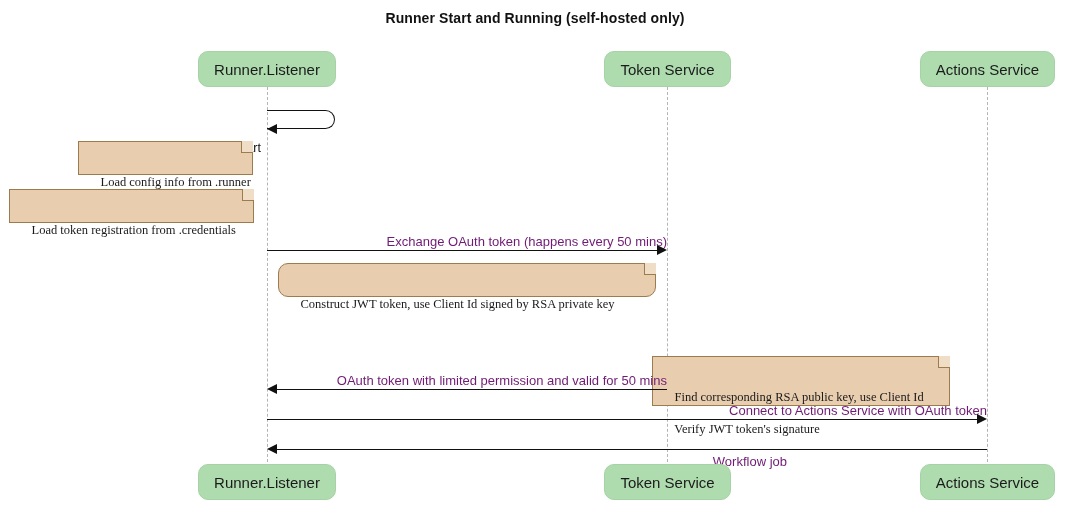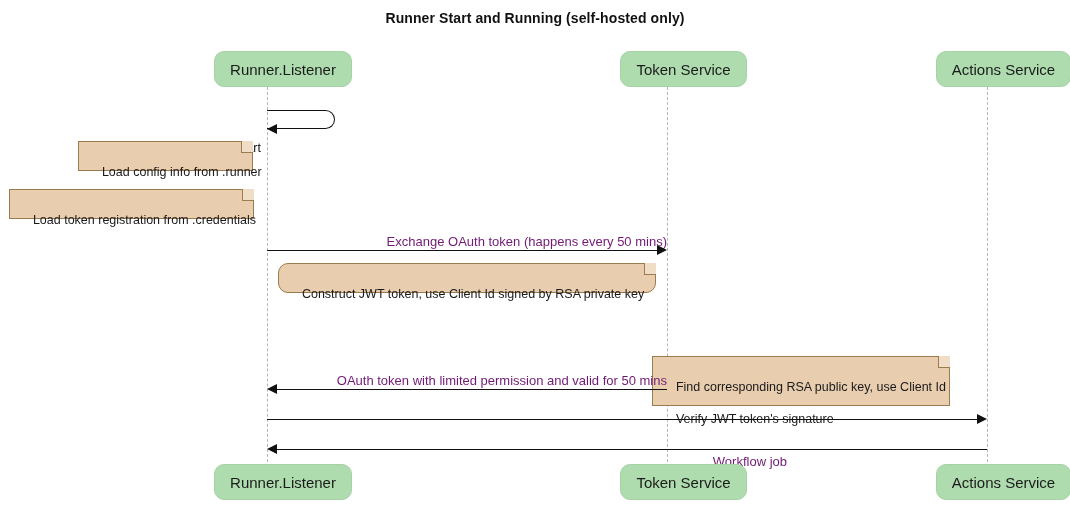--- a/index.html
+++ b/index.html
@@ -38,39 +38,39 @@
     height: 36px;
     background: #aedcae;
     border: 1px solid #a6d2a6;
     border-radius: 10px;
     display: flex;
     align-items: center;
     justify-content: center;
     font-size: 15px;
     color: #1b1b1b;
     box-sizing: border-box;
-    margin-left: 16px;
   }
   
   .lifeline {
     position: absolute;
     width: 0;
     border-left: 1px dashed #b4b4b4;
   }
   
   .note {
     position: absolute;
     background: #e8cdaf;
     border: 1px solid #9c7b4e;
     box-sizing: border-box;
     font-size: 12.5px;
     color: #1a1a1a;
-    padding: 6px 9px;
+    padding: 16px 9px;
     line-height: 16px;
     white-space: pre;
+    font-family: Liberation Serif, serif;
   }
   .note .dogear {
     position: absolute;
     top: -1px;
     right: -1px;
     width: 11px;
     height: 11px;
     background: #f0ddc6;
     border-left: 1px solid #9c7b4e;
     border-bottom: 1px solid #9c7b4e;
@@ -164,20 +164,21 @@
   <div class="note" style="left:652px; top:311px; width:298px; height:50px;margin-top:45px;">
     <span>Find corresponding RSA public key, use Client Id</span><br>
     <span>Verify JWT token's signature</span>
     <span class="dogear"></span>
   </div>
 
   <div class="msg-label" style="left:277px; top:373px; width:390px;">OAuth token with limited permission and valid for 50 mins</div>
   <div class="msg-line" style="left:277px; top:389px; width:390px;"></div>
   <div class="arrow-head left" style="left:267px; top:384px;"></div>
 
+  <div class="msg-label" style="left:267px; top:403px; width:720px;">Connect to Actions Service with OAuth token</div>
   <div class="msg-line" style="left:267px; top:419px; width:710px;"></div>
   <div class="arrow-head right" style="left:977px; top:414px;"></div>
 
   <div class="msg-label" style="left:467px; top:454px; width:320px;">Workflow job</div>
   <div class="msg-line" style="left:277px; top:449px; width:710px;"></div>
   <div class="arrow-head left" style="left:267px; top:444px;"></div>
 
   <div class="participant" style="left:198px; top:464px; width:138px;">
     <span>Runner.Listener</span>
   </div>

